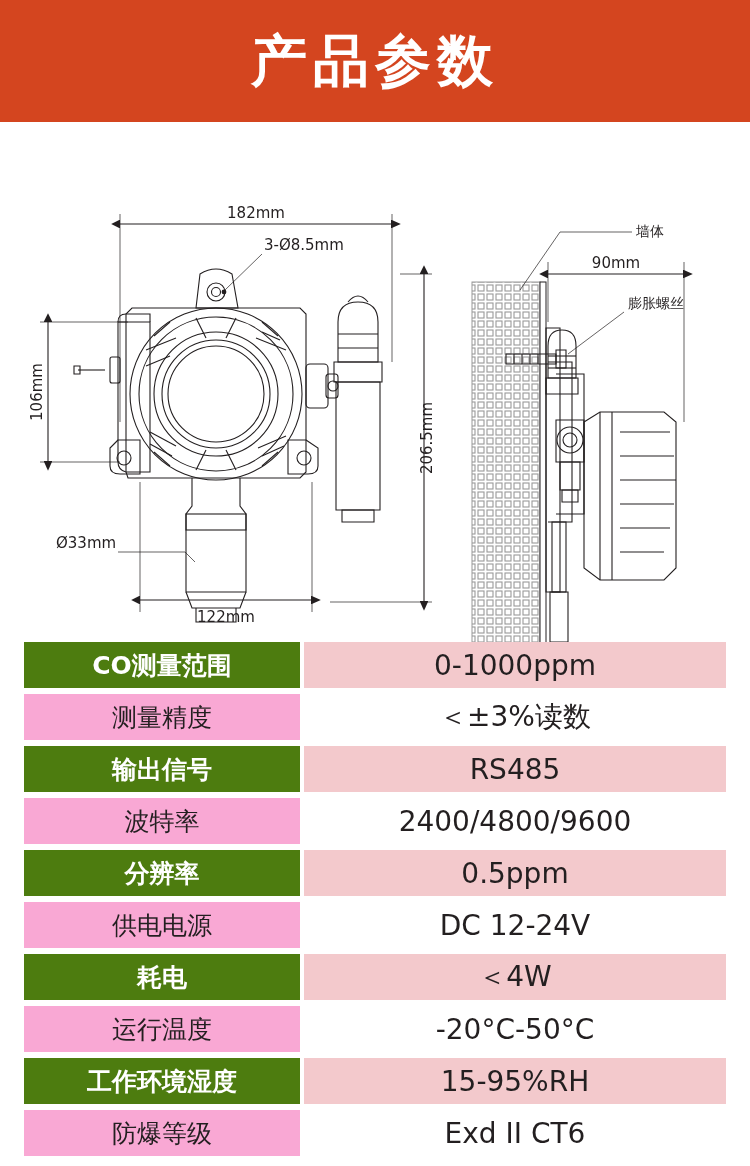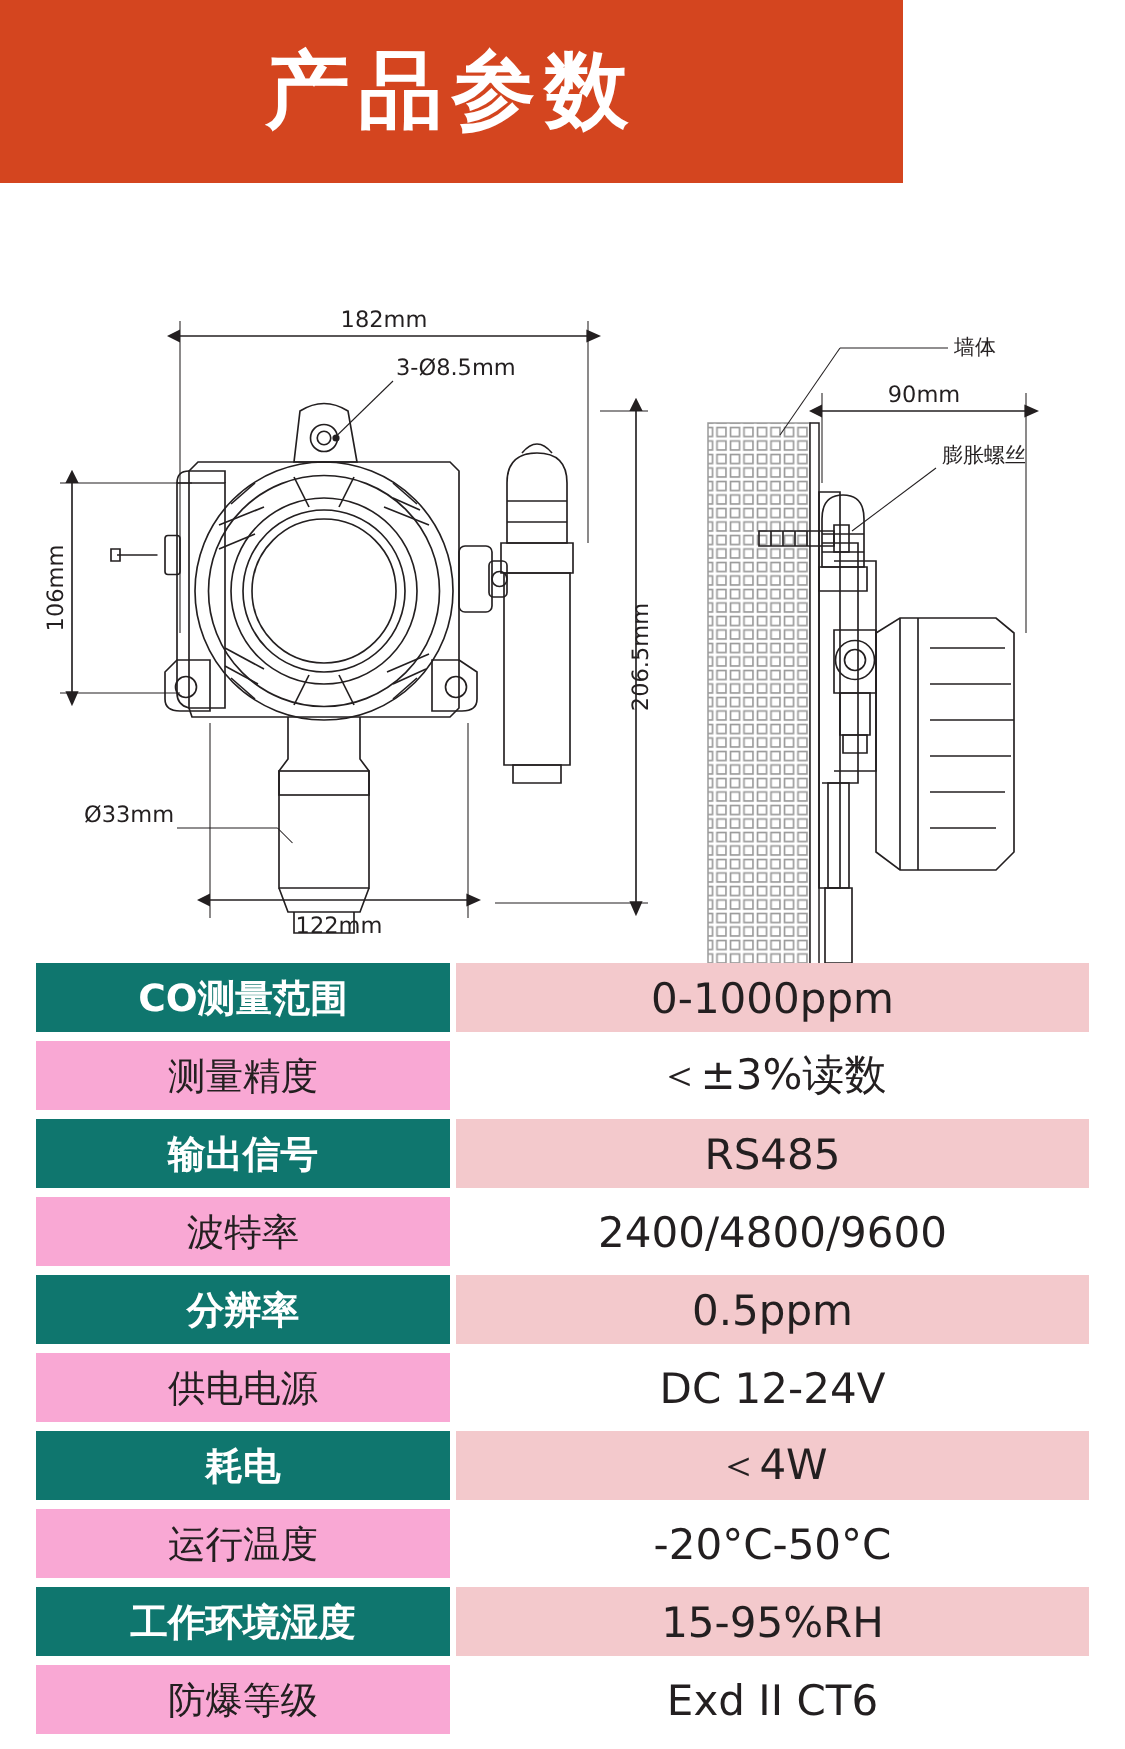--- a/index.html
+++ b/index.html
@@ -10,21 +10,21 @@
   body {
     width: 750px;
     height: 1166px;
     overflow: hidden;
     font-family: "Liberation Sans", sans-serif;
     color: #231f20;
   }
 
   
   .banner {
-    width: 602px;
+    width: 750px;
     height: 122px;
     background: #d4451f;
     display: flex;
     align-items: center;
     justify-content: center;
     box-sizing: border-box;
   }
   .banner-title {
     color: #ffffff;
     font-size: 56px;
@@ -76,21 +76,21 @@
     display: flex;
     align-items: center;
     justify-content: center;
     font-size: 28px;
     font-family: "DejaVu Sans", "Liberation Sans", sans-serif;
     box-sizing: border-box;
     margin-left: 4px;
   }
   
   .row-hl .spec-name {
-    background: #0f766e;
+    background: #4d7c0f;
     color: #ffffff;
     font-weight: bold;
   }
   .row-hl .spec-value {
     background: #f3c9cc;
     color: #231f20;
   }
   
   .row-plain .spec-name {
     background: #f9a8d4;

